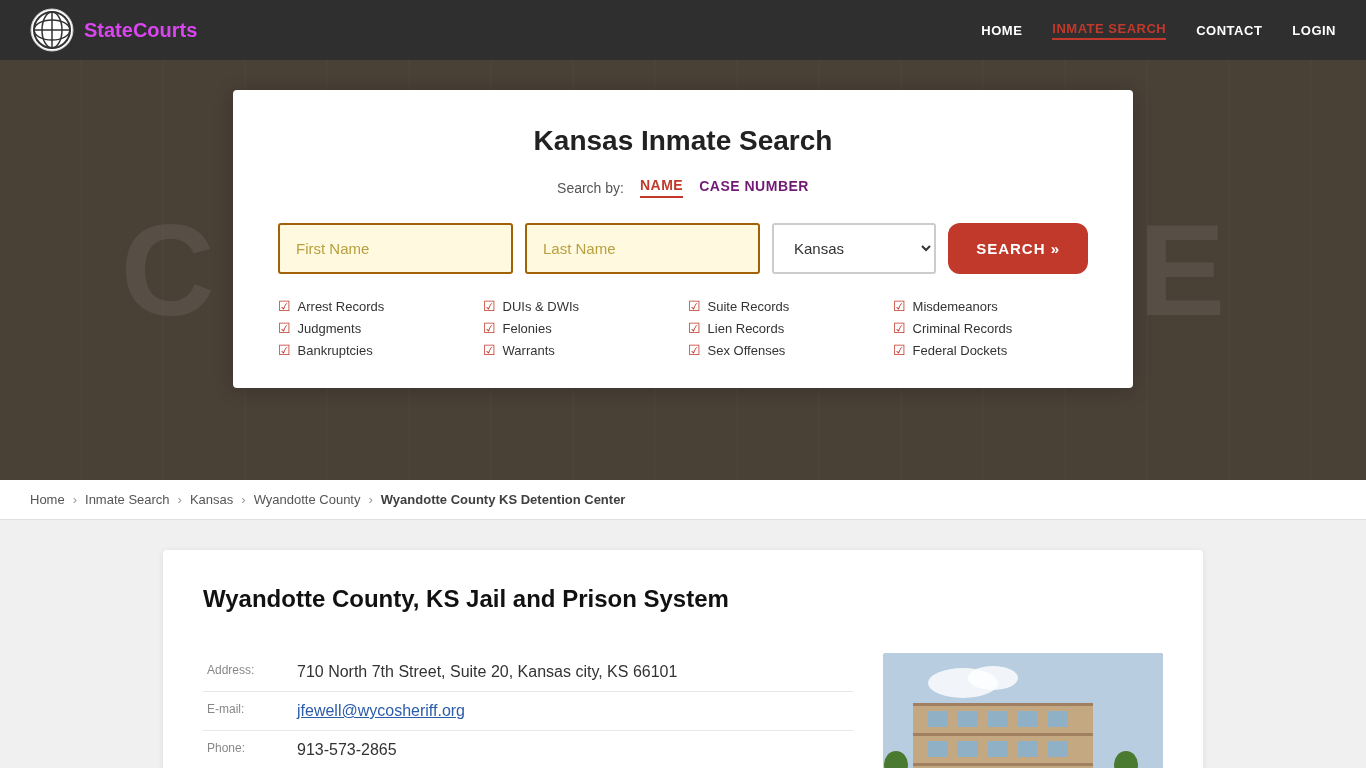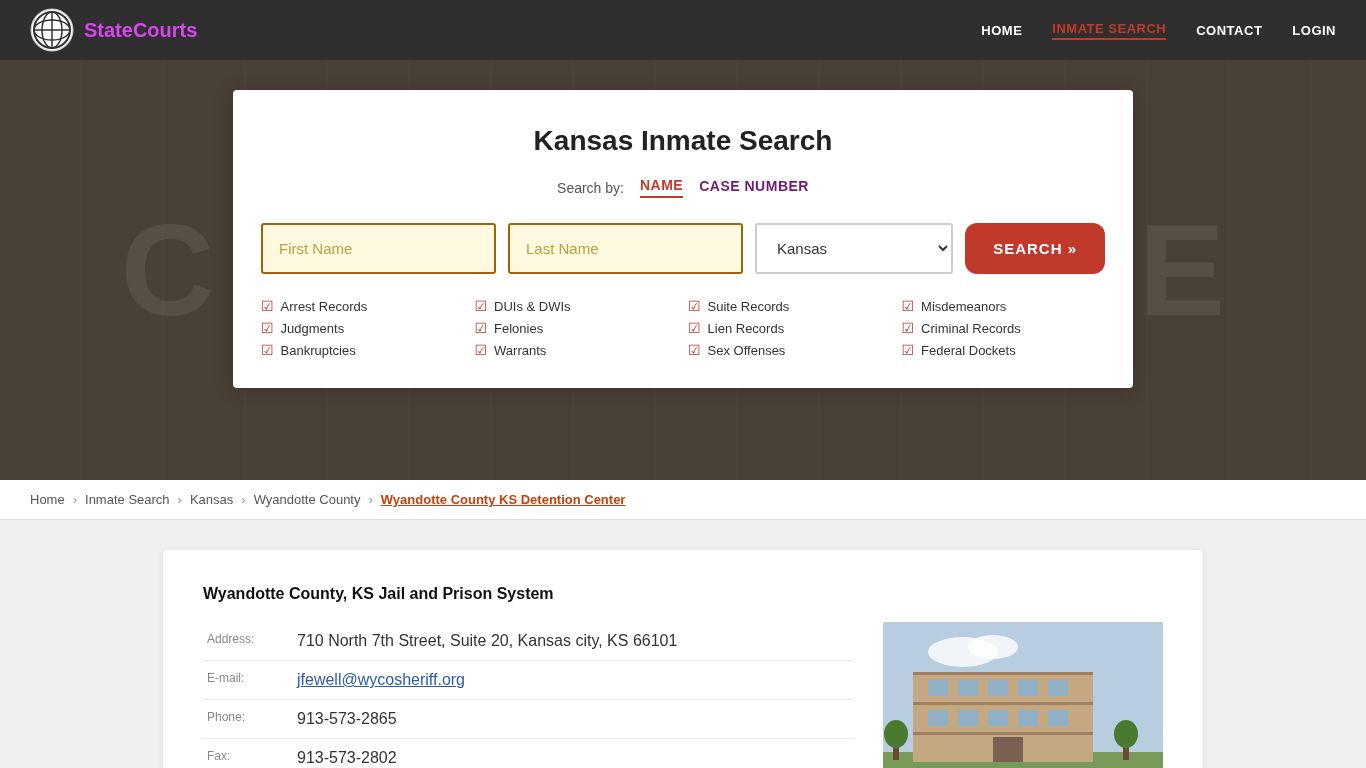--- a/index.html
+++ b/index.html
@@ -83,21 +83,21 @@
 
     
     .search-card {
       position: relative;
       z-index: 5;
       background: white;
       border-radius: 4px;
       box-shadow: 0 2px 20px rgba(0,0,0,0.2);
       max-width: 900px;
       margin: 30px auto;
-      padding: 35px 28px 30px;
+      padding: 35px 45px 30px;
     }
     .search-card-title {
       text-align: center;
       font-size: 28px;
       font-weight: bold;
       color: #222;
       margin-bottom: 20px;
     }
     .search-by-row {
       display: flex;
@@ -192,41 +192,40 @@
     .breadcrumb-link {
       color: #555;
       text-decoration: none;
       cursor: pointer;
     }
     .breadcrumb-sep {
       color: #999;
     }
     .breadcrumb-current {
       font-weight: 600;
-      color: #c2410c;
-      text-decoration: underline;
+      color: #404040;
     }
 
     
     .content-area {
       max-width: 1100px;
       margin: 0 auto;
       padding: 30px 30px;
     }
     .content-card {
       background: white;
       border-radius: 4px;
       padding: 35px 40px;
       box-shadow: 0 1px 6px rgba(0,0,0,0.08);
     }
     .content-title {
-      font-size: 16px;
+      font-size: 24px;
       font-weight: bold;
       color: #111;
-      margin-bottom: 19px;
+      margin-bottom: 40px;
     }
     .info-table {
       width: 100%;
       border-collapse: collapse;
     }
     .info-table tr {
       border-bottom: 1px solid #e8e8e8;
     }
     .info-table tr:last-child {
       border-bottom: none;

